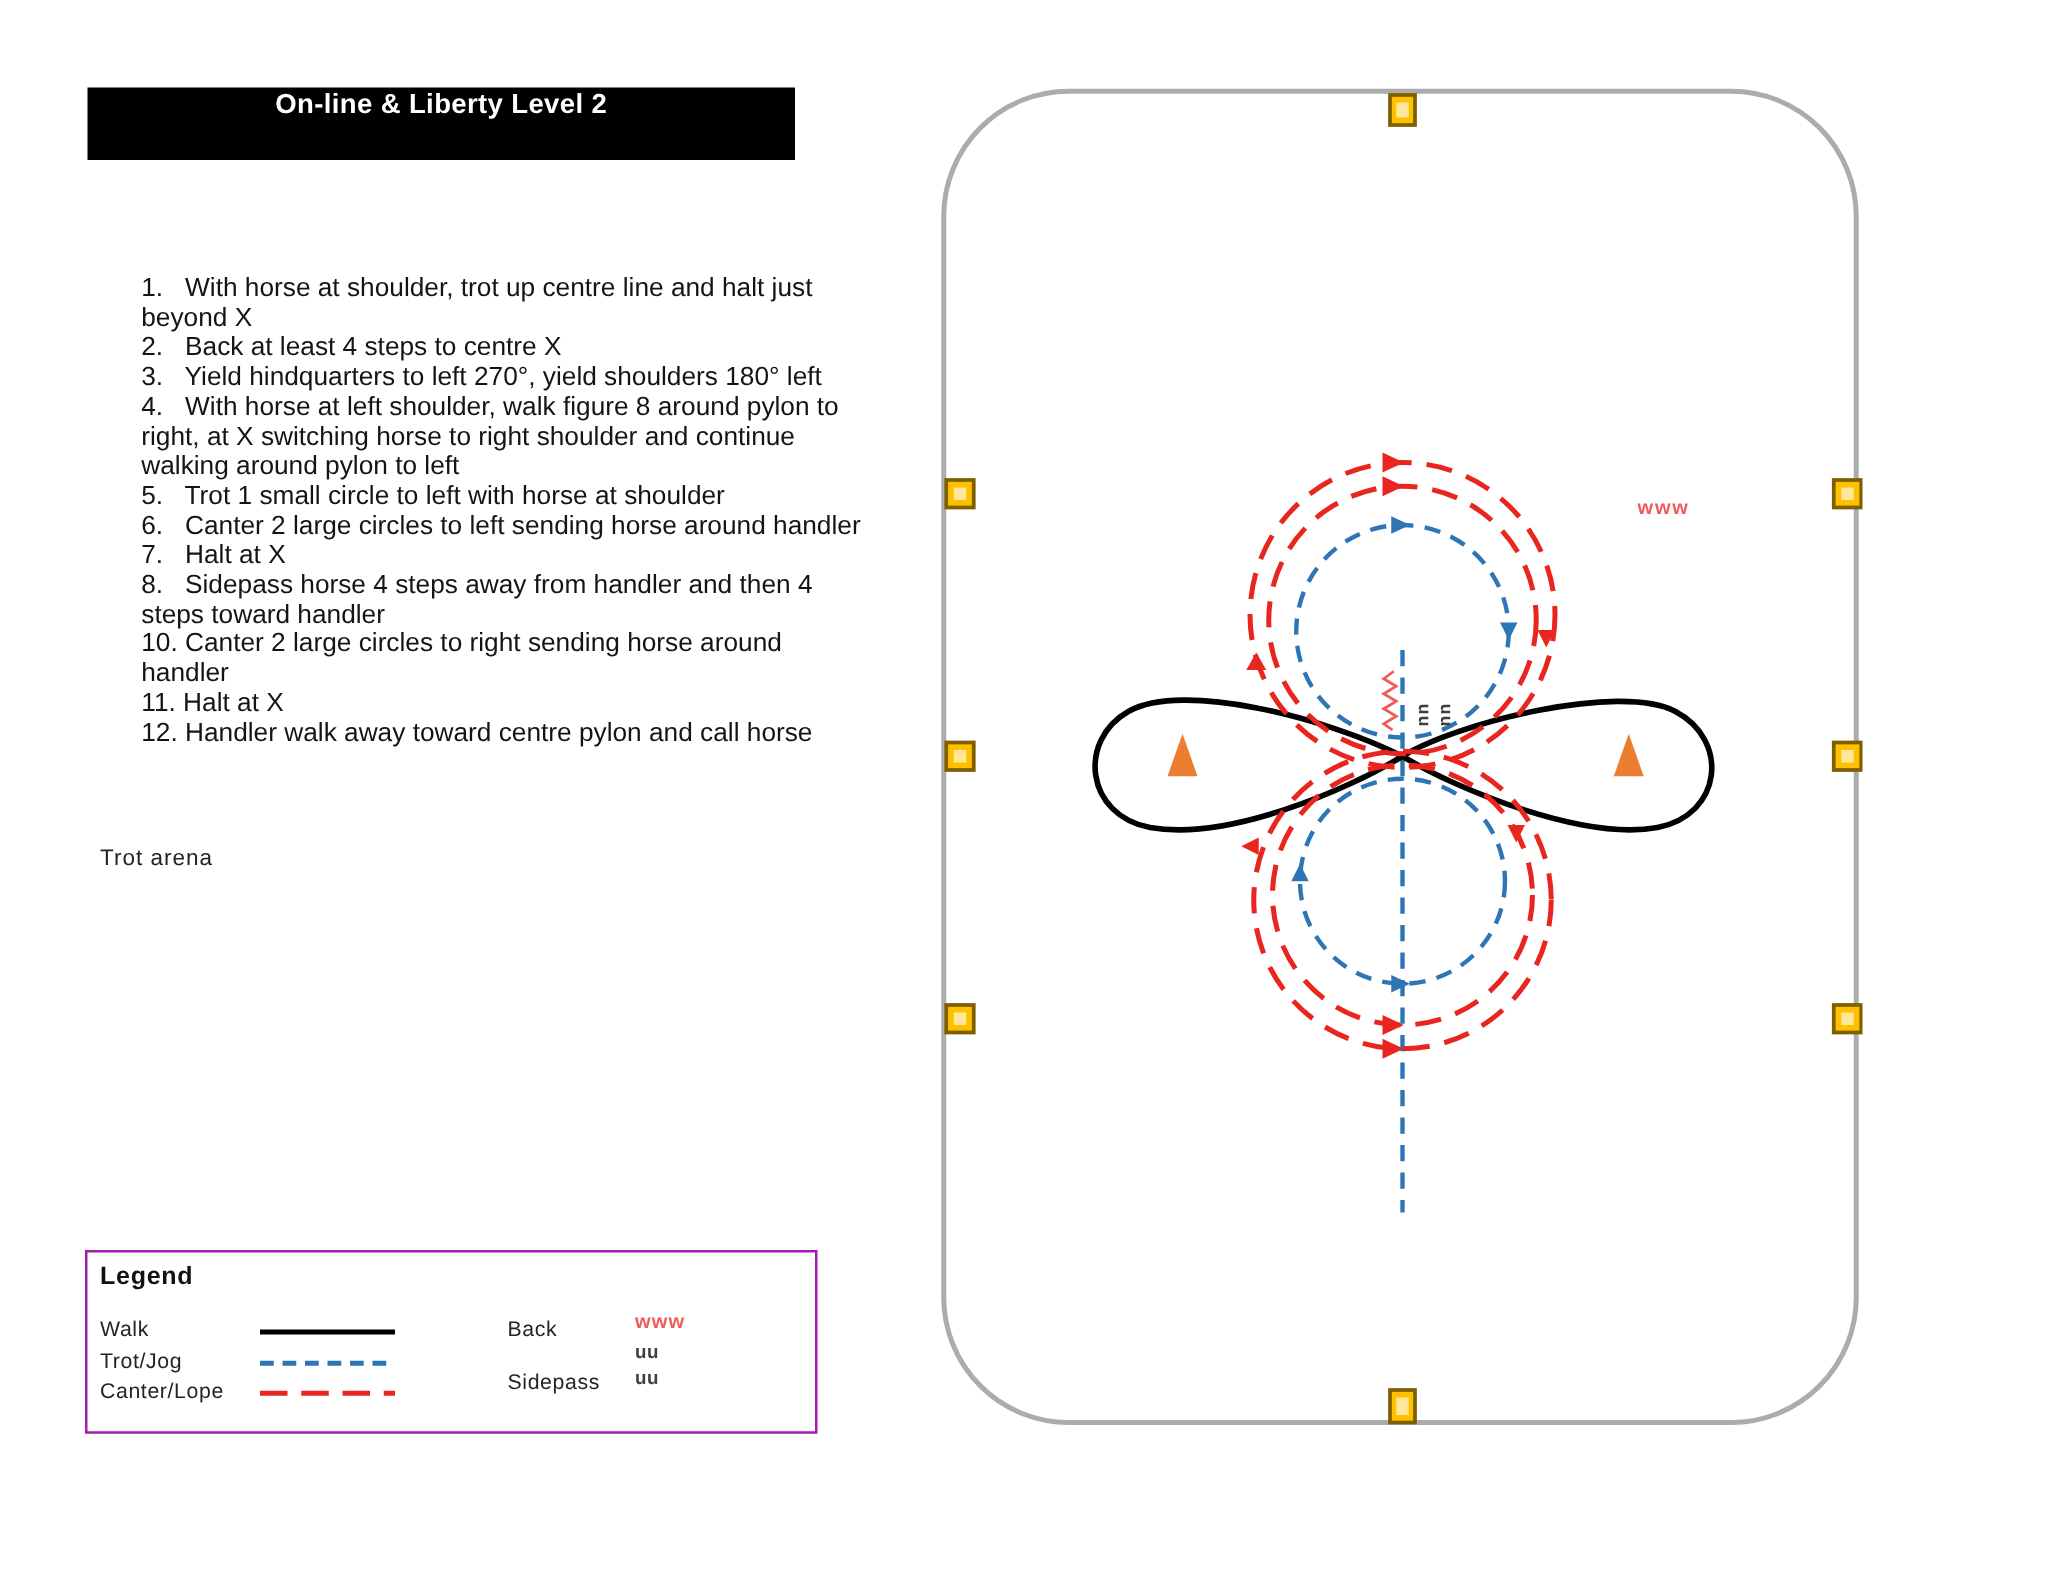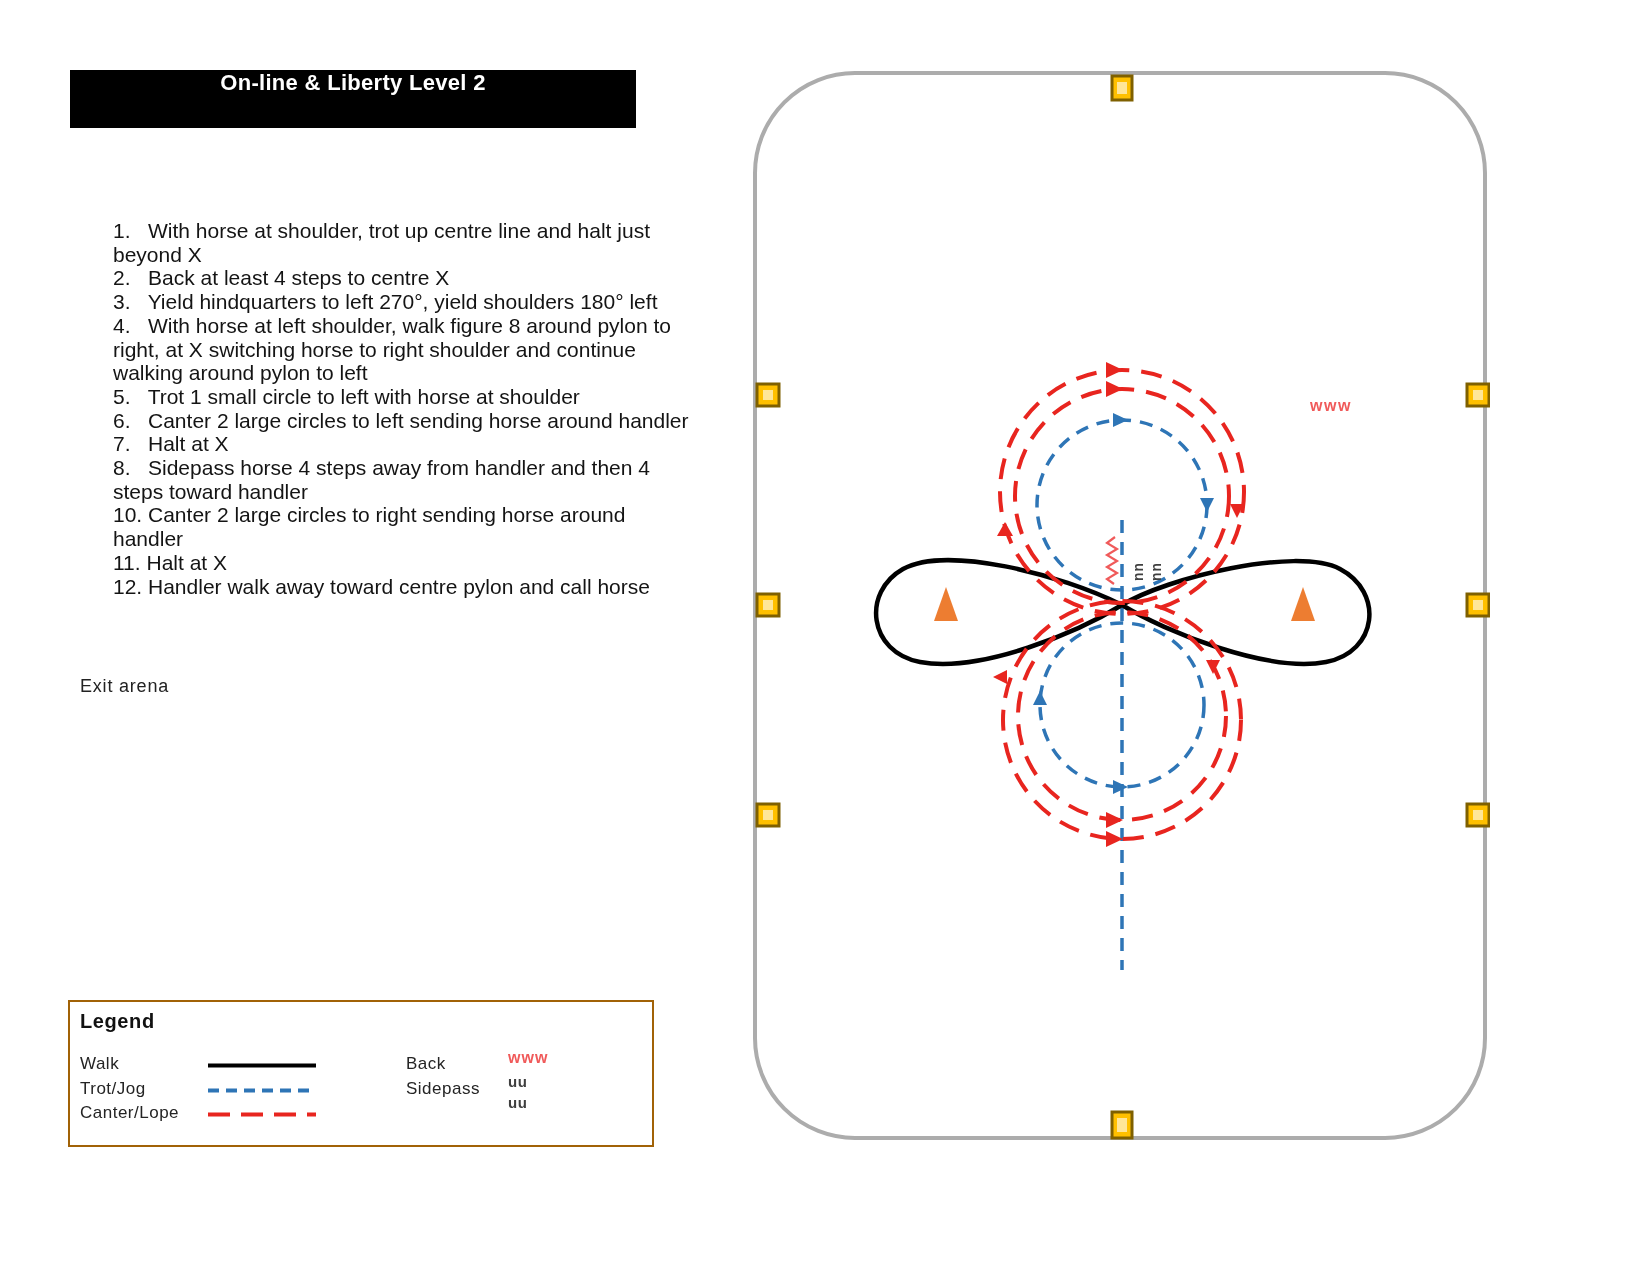--- a/index.html
+++ b/index.html
@@ -15,31 +15,31 @@
   .instructions {
     position:absolute; left:113px; top:219px; width:583px;
     font-size:21px; line-height:23.7px; color:#141414;
   }
   .instr { white-space:pre-wrap; }
   .exit-label {
     position:absolute; left:80px; top:676px; font-size:18px; color:#222222; letter-spacing:0.8px;
   }
   .legend-box {
     position:absolute; left:68px; top:1000px; width:586px; height:147px;
-    border:2px solid #a16207; background:#ffffff; box-sizing:border-box;
+    border:2px solid #a21caf; background:#ffffff; box-sizing:border-box;
   }
   .legend-title {
     position:absolute; left:10px; top:8px; font-size:20px; font-weight:bold; color:#111; letter-spacing:0.6px;
   }
   .legend-label { position:absolute; font-size:17px; color:#242424; letter-spacing:0.5px; }
   .lab-walk  { left:10px;  top:52px; }
   .lab-trot  { left:10px;  top:77px; }
   .lab-cant  { left:10px;  top:101px; }
   .lab-back  { left:336px; top:52px; }
-  .lab-side  { left:336px; top:77px; }
+  .lab-side  { left:336px; top:94px; }
   .legend-line { position:absolute; left:136px; width:112px; height:9px; }
   .line-walk { top:59px; }
   .line-trot { top:84px; }
   .line-cant { top:108px; }
   .sym-back {
     position:absolute; left:438px; top:47px; font-size:16px; font-weight:bold;
     color:#F05A5A; letter-spacing:1px;
   }
   .sym-side { position:absolute; left:438px; font-size:15px; font-weight:bold; color:#3F3F3F; letter-spacing:0.5px; }
   .sym-side-1 { top:71px; }
@@ -62,21 +62,21 @@
     <div class="instr">4.   With horse at left shoulder, walk figure 8 around pylon to right, at X switching horse to right shoulder and continue walking around pylon to left</div>
     <div class="instr">5.   Trot 1 small circle to left with horse at shoulder</div>
     <div class="instr">6.   Canter 2 large circles to left sending horse around handler</div>
     <div class="instr">7.   Halt at X</div>
     <div class="instr">8.   Sidepass horse 4 steps away from handler and then 4 steps toward handler</div>
     <div class="instr">10. Canter 2 large circles to right sending horse around handler</div>
     <div class="instr">11. Halt at X</div>
     <div class="instr">12. Handler walk away toward centre pylon and call horse</div>
   </div>
 
-  <div class="exit-label">Exit arena</div>
+  <div class="exit-label">Trot arena</div>
 
   <div class="legend-box">
     <div class="legend-title">Legend</div>
 
     <div class="legend-label lab-walk">Walk</div>
     <div class="legend-label lab-trot">Trot/Jog</div>
     <div class="legend-label lab-cant">Canter/Lope</div>
 
     <svg class="legend-line line-walk" viewBox="0 0 112 9">
       <line x1="2" y1="4.5" x2="110" y2="4.5" stroke-width="4" stroke="#000000"></line>

